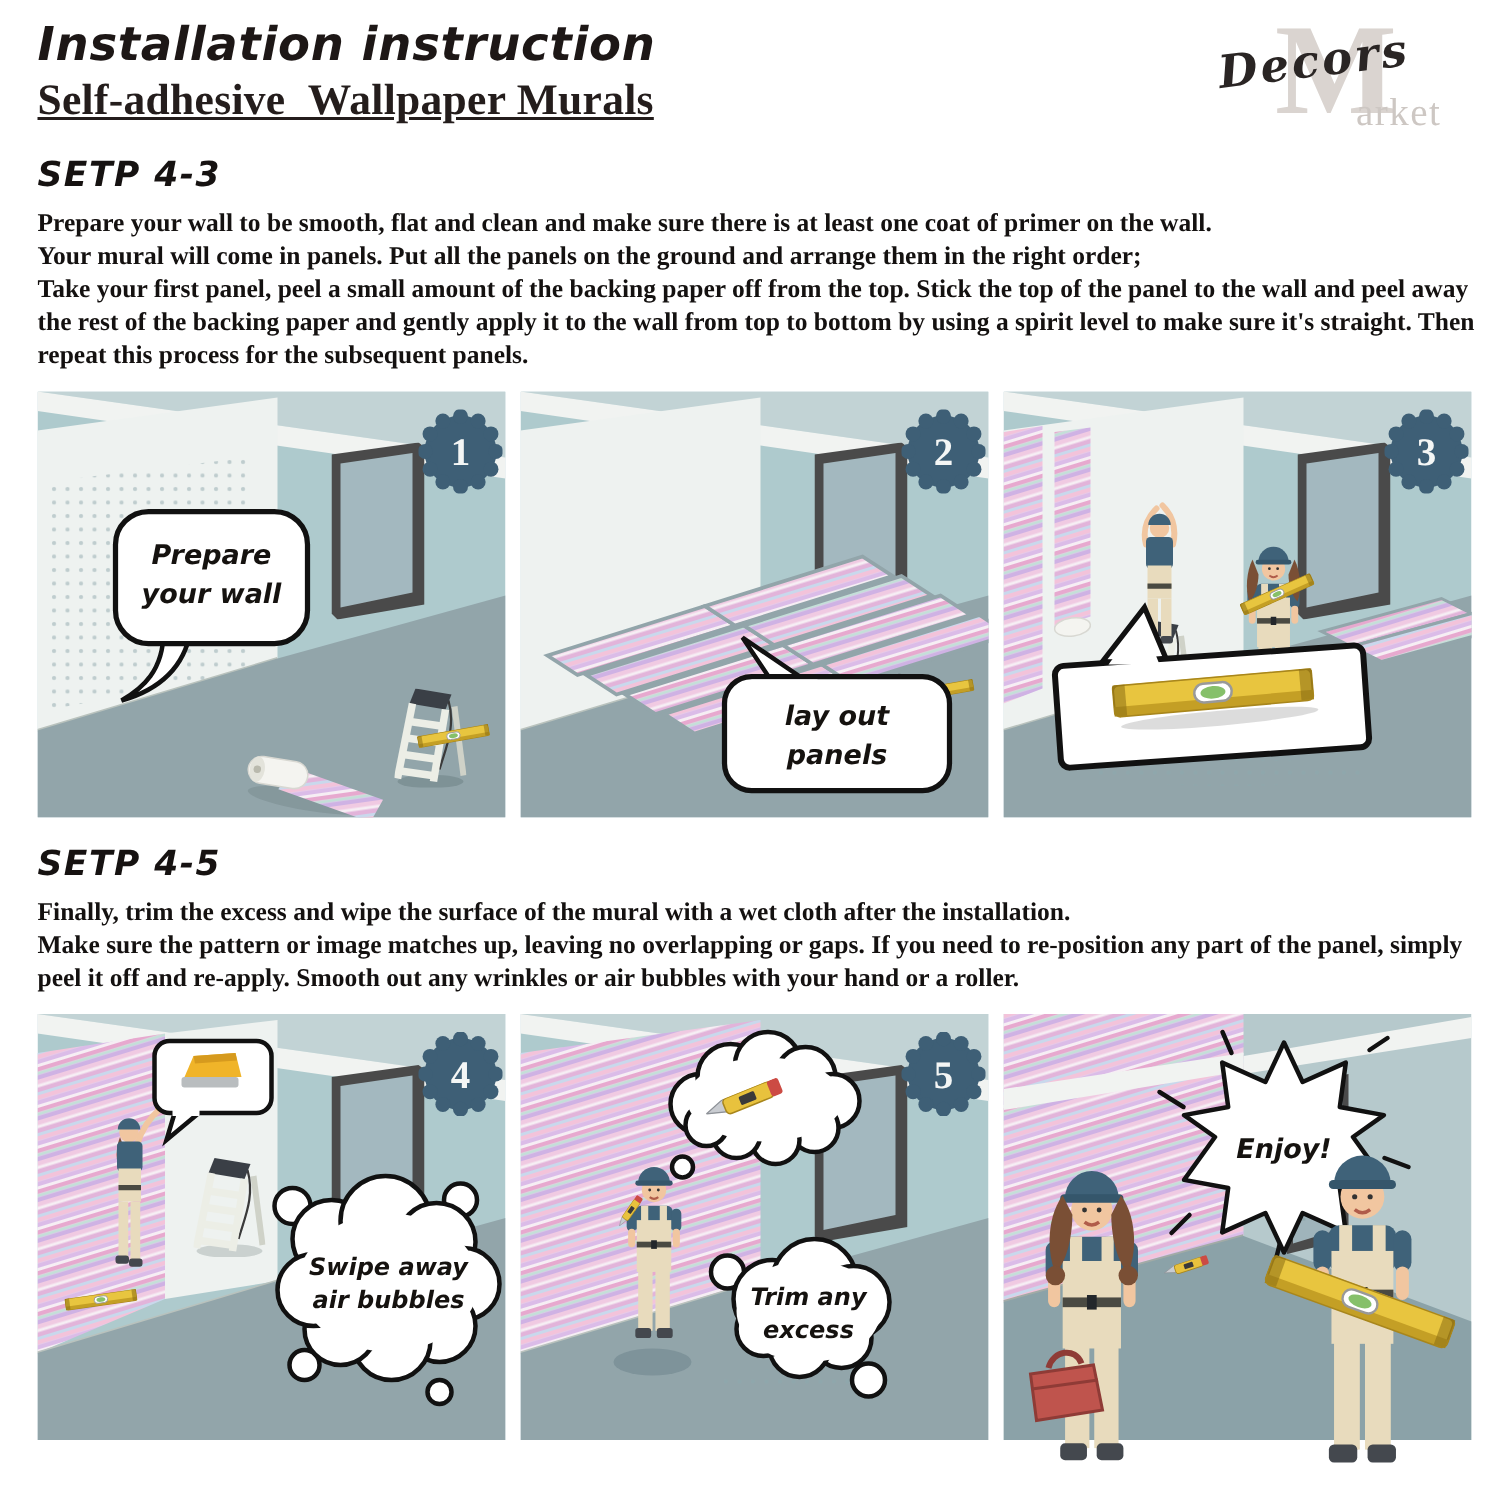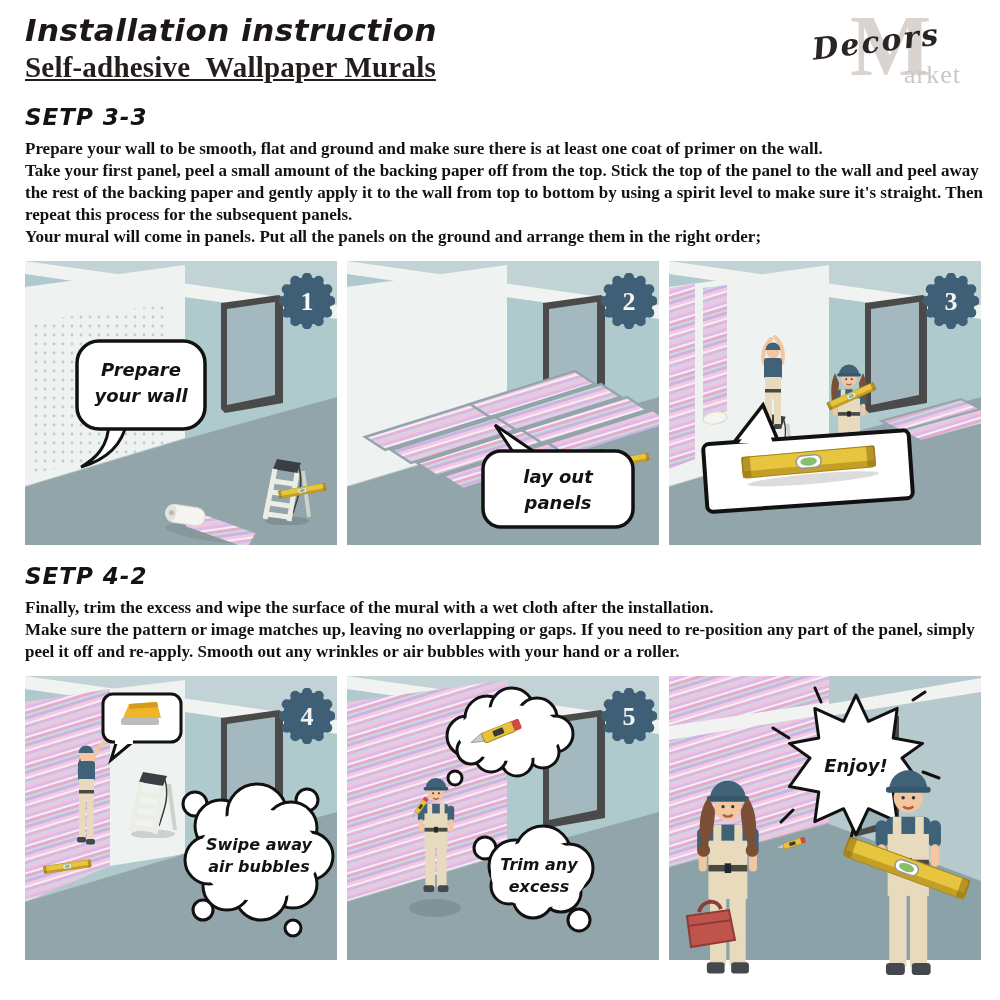--- a/index.html
+++ b/index.html
@@ -116,25 +116,25 @@
 
   <div class="h-title">Installation instruction</div>
   <div class="h-sub">Self-adhesive &nbsp;Wallpaper Murals</div>
 
   <div class="logo">
     <span class="m">M</span>
     <span class="decors">Decors</span>
     <span class="arket">arket</span>
   </div>
 
-  <div class="step-head">SETP 3-3</div>
+  <div class="step-head">SETP 4-3</div>
   <div class="body-text">
-    <div>Prepare your wall to be smooth, flat and ground and make sure there is at least one coat of primer on the wall.</div>
+    <div>Prepare your wall to be smooth, flat and clean and make sure there is at least one coat of primer on the wall.</div>
+    <div>Your mural will come in panels. Put all the panels on the ground and arrange them in the right order;</div>
     <div>Take your first panel, peel a small amount of the backing paper off from the top. Stick the top of the panel to the wall and peel away the rest of the backing paper and gently apply it to the wall from top to bottom by using a spirit level to make sure it's straight. Then repeat this process for the subsequent panels.</div>
-    <div>Your mural will come in panels. Put all the panels on the ground and arrange them in the right order;</div>
   </div>
 
   <div class="grid">
 
     <div class="panel">
       <svg width="312" height="284" viewBox="0 0 312 284">
         <rect width="312" height="284" fill="#aecacd"></rect>
         <polygon points="0,0 312,0 312,44" fill="#c2d3d5"></polygon>
         <polygon points="0,0 312,44 312,58 0,13" fill="#f1f3f1"></polygon>
         <polygon points="0,26 160,4 160,178 0,226" fill="#eef2f0"></polygon>
@@ -255,21 +255,21 @@
           </g>
         </g>
         <g>
           <use href="#rosette" x="254" y="12" width="56" height="56"></use>
           <text class="badge-num" x="282" y="49" text-anchor="middle">3</text>
         </g>
       </svg>
     </div>
   </div>
 
-  <div class="step-head second">SETP 4-2</div>
+  <div class="step-head second">SETP 4-5</div>
   <div class="body-text">
     <div>Finally, trim the excess and wipe the surface of the mural with a wet cloth after the installation.</div>
     <div>Make sure the pattern or image matches up, leaving no overlapping or gaps. If you need to re-position any part of the panel, simply peel it off and re-apply. Smooth out any wrinkles or air bubbles with your hand or a roller.</div>
   </div>
 
   <div class="grid">
 
     <div class="panel">
       <svg width="312" height="284" viewBox="0 0 312 284">
         <rect width="312" height="284" fill="#aecacd"></rect>

